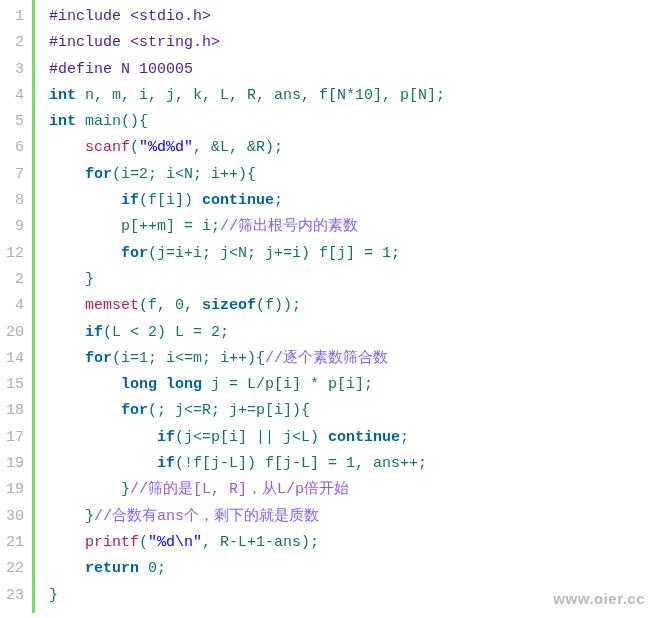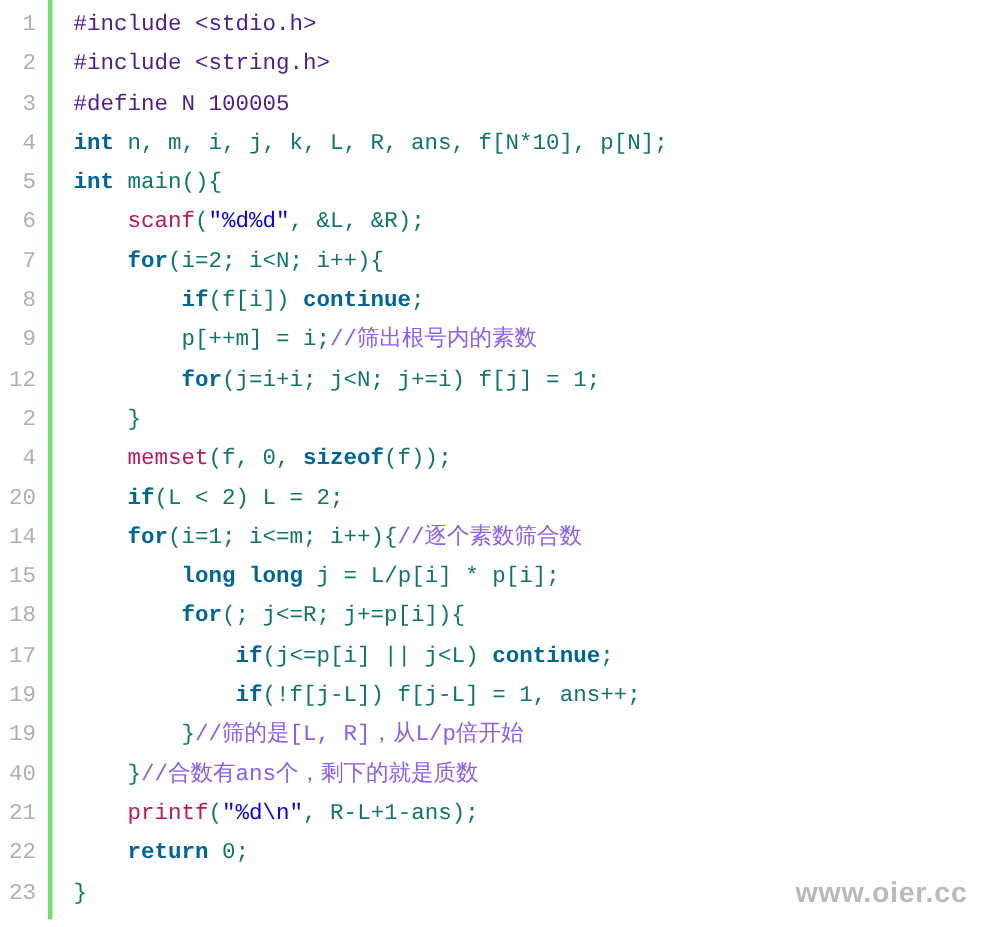--- a/index.html
+++ b/index.html
@@ -41,21 +41,21 @@
   .fn { color: #be185d; }
   .str { color: #0000ff; }
   .cmt { color: #8b5cf6; }
   .plain { color: #0f766e; }
   .watermark {
     position: absolute;
     right: 12px;
     bottom: 6px;
     color: #bababa;
     font-family: Arial, sans-serif;
-    font-size: 19px;
+    font-size: 15px;
     font-weight: bold;
     letter-spacing: 0.5px;
   }
   .wrapper {
     position: relative;
     width: 657px;
   }
 </style>
 </head>
 <body>
@@ -75,21 +75,21 @@
         <div>12</div>
         <div>2</div>
         <div>4</div>
         <div>20</div>
         <div>14</div>
         <div>15</div>
         <div>18</div>
         <div>17</div>
         <div>19</div>
         <div>19</div>
-        <div>40</div>
+        <div>30</div>
         <div>21</div>
         <div>22</div>
         <div>23</div>
       </div>
     <div class="code" id="code"><div class="code-line"><span></span><span class="pp">#include &lt;stdio.h&gt;</span></div><div class="code-line"><span></span><span class="pp">#include &lt;string.h&gt;</span></div><div class="code-line"><span></span><span class="pp">#define N 100005</span></div><div class="code-line"><span></span><span class="kw">int</span><span class="plain"> n, m, i, j, k, L, R, ans, f[N*10], p[N];</span></div><div class="code-line"><span></span><span class="kw">int</span><span class="plain"> main(){</span></div><div class="code-line"><span>    </span><span class="fn">scanf</span><span class="plain">(</span><span class="str">"%d%d"</span><span class="plain">, &amp;L, &amp;R);</span></div><div class="code-line"><span>    </span><span class="kw">for</span><span class="plain">(i=2; i&lt;N; i++){</span></div><div class="code-line"><span>        </span><span class="kw">if</span><span class="plain">(f[i]) </span><span class="kw">continue</span><span class="plain">;</span></div><div class="code-line"><span>        </span><span class="plain">p[++m] = i;</span><span class="cmt">//筛出根号内的素数</span></div><div class="code-line"><span>        </span><span class="kw">for</span><span class="plain">(j=i+i; j&lt;N; j+=i) f[j] = 1;</span></div><div class="code-line"><span>    </span><span class="plain">}</span></div><div class="code-line"><span>    </span><span class="fn">memset</span><span class="plain">(f, 0, </span><span class="kw">sizeof</span><span class="plain">(f));</span></div><div class="code-line"><span>    </span><span class="kw">if</span><span class="plain">(L &lt; 2) L = 2;</span></div><div class="code-line"><span>    </span><span class="kw">for</span><span class="plain">(i=1; i&lt;=m; i++){</span><span class="cmt">//逐个素数筛合数</span></div><div class="code-line"><span>        </span><span class="kw">long</span><span class="plain"> </span><span class="kw">long</span><span class="plain"> j = L/p[i] * p[i];</span></div><div class="code-line"><span>        </span><span class="kw">for</span><span class="plain">(; j&lt;=R; j+=p[i]){</span></div><div class="code-line"><span>            </span><span class="kw">if</span><span class="plain">(j&lt;=p[i] || j&lt;L) </span><span class="kw">continue</span><span class="plain">;</span></div><div class="code-line"><span>            </span><span class="kw">if</span><span class="plain">(!f[j-L]) f[j-L] = 1, ans++;</span></div><div class="code-line"><span>        </span><span class="plain">}</span><span class="cmt">//筛的是[L, R]，从L/p倍开始</span></div><div class="code-line"><span>    </span><span class="plain">}</span><span class="cmt">//合数有ans个，剩下的就是质数</span></div><div class="code-line"><span>    </span><span class="fn">printf</span><span class="plain">(</span><span class="str">"%d\n"</span><span class="plain">, R-L+1-ans);</span></div><div class="code-line"><span>    </span><span class="kw">return</span><span class="plain"> 0;</span></div><div class="code-line"><span></span><span class="plain">}</span></div></div>
   </div>
   <div class="watermark">www.oier.cc</div>
 </div>
 
 </body></html>

